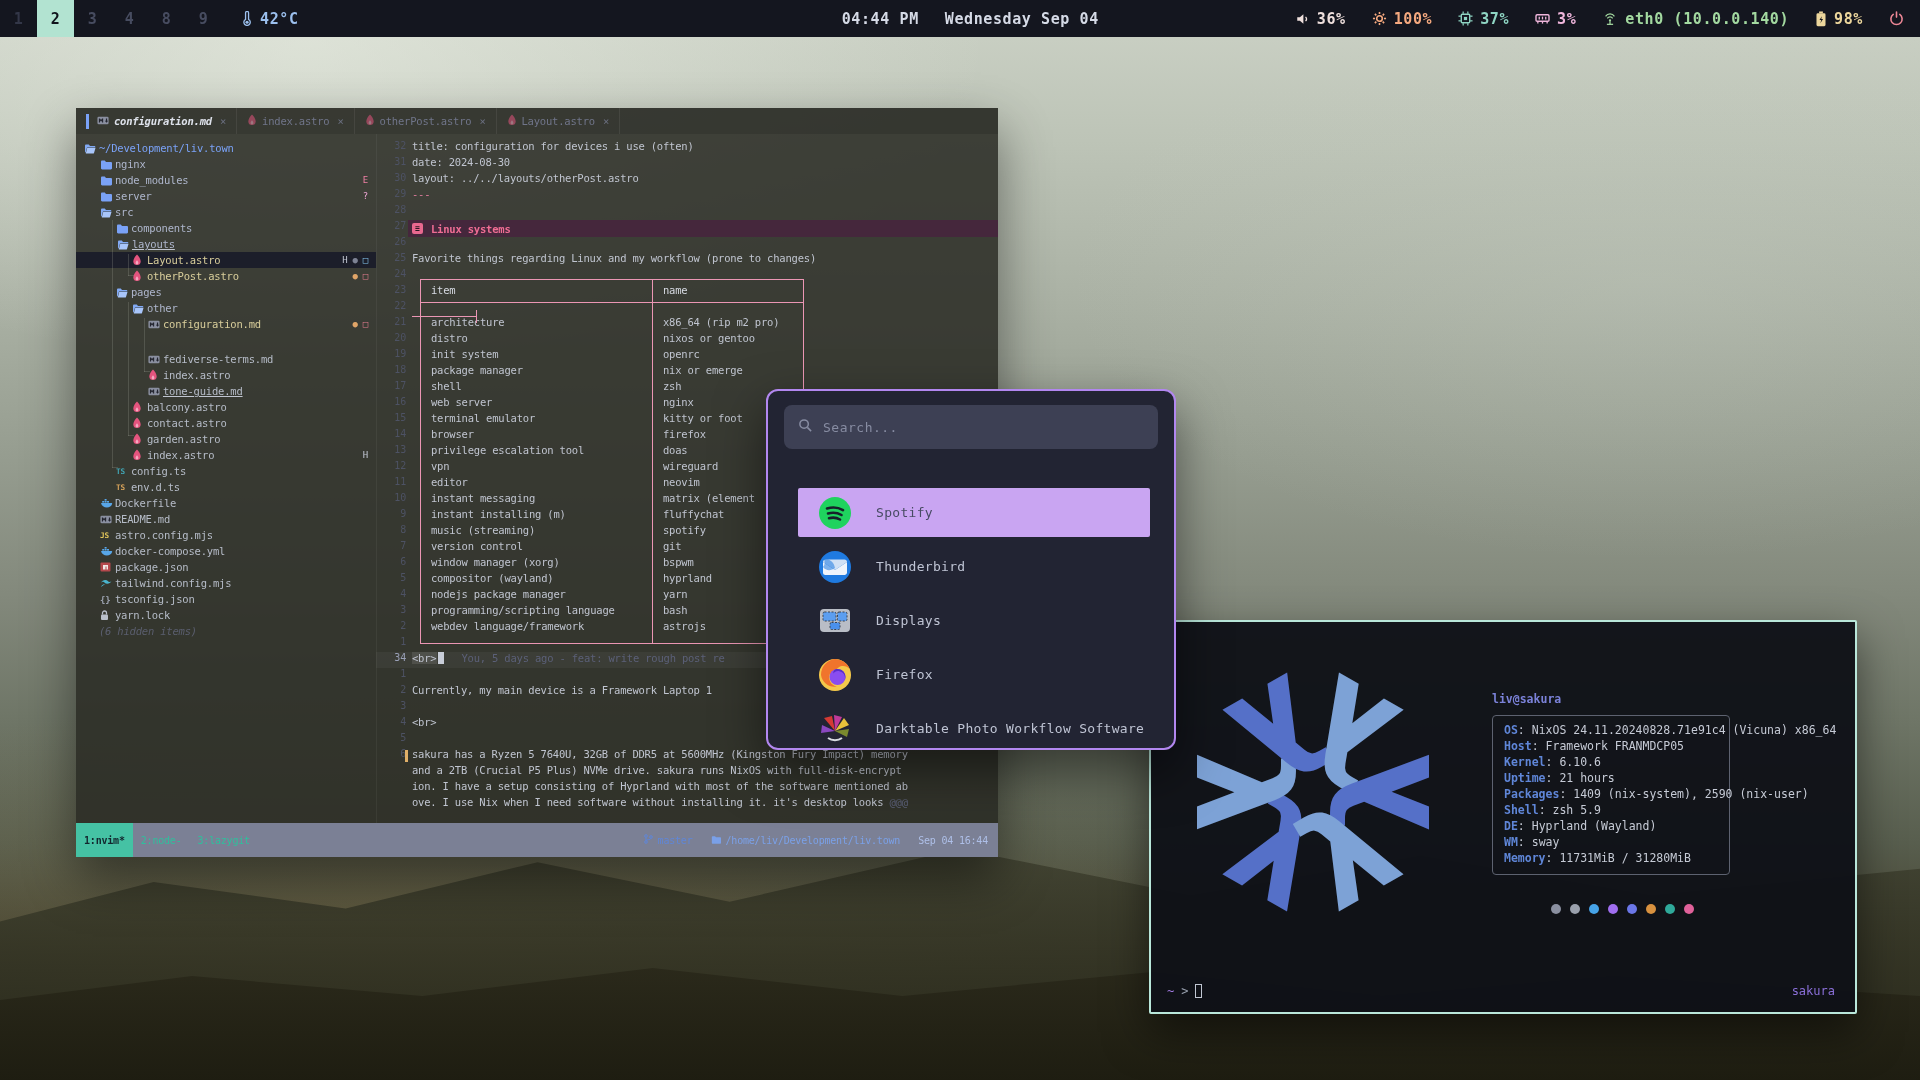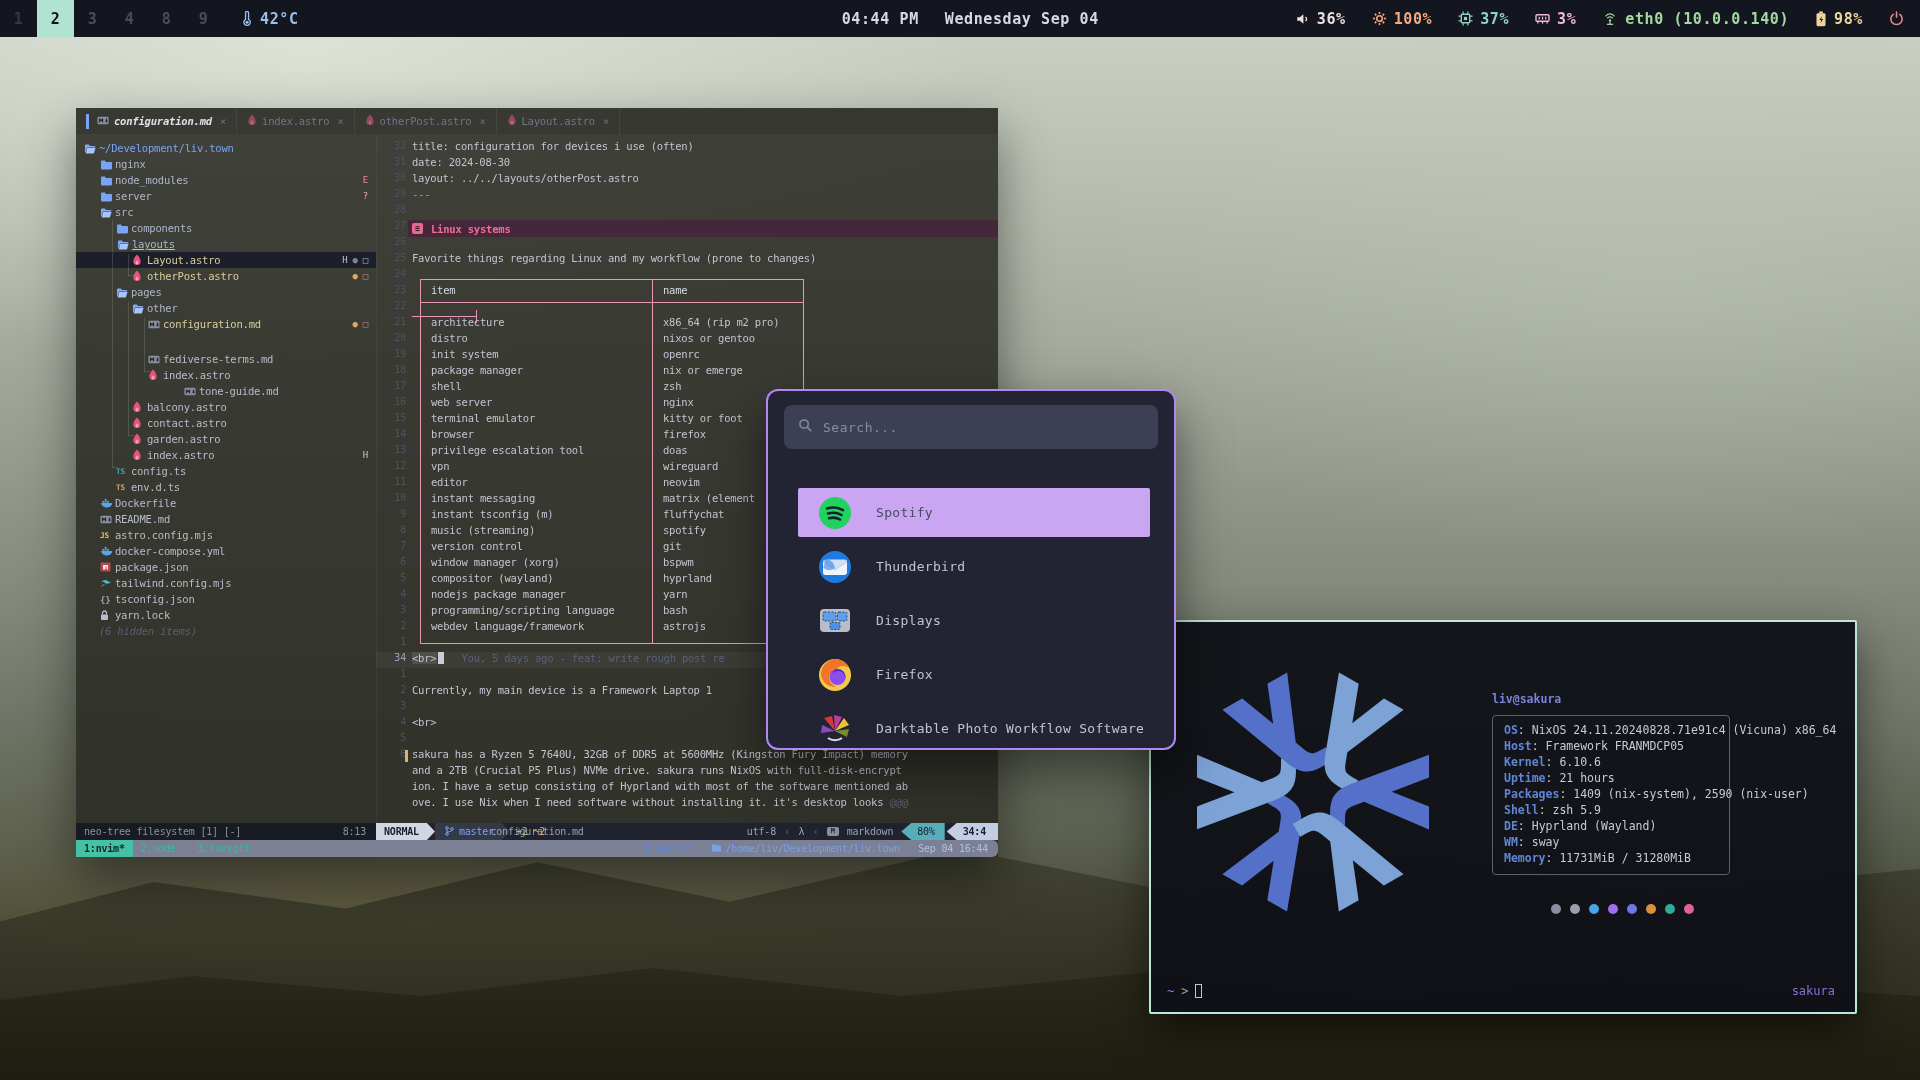--- a/index.html
+++ b/index.html
@@ -75,21 +75,21 @@
   .diff-add { color:#9ece6a; margin-left:6px; } .diff-chg { color:#e0af68; margin-left:6px; }
   .sl-file { position:absolute; left:50%; transform:translateX(-50%); color:#9aa0b5; }
   .sl-right { margin-left:auto; display:flex; align-items:center; gap:8px; color:#9aa0b5; height:100%; }
   .chev { color:#5b6178; font-size:11px; }
   .seg-teal { background:#57adb9; color:#14202a; padding:0 10px 0 16px; height:100%; display:flex; align-items:center;
     clip-path:polygon(10px 0,100% 0,100% 100%,10px 100%,0 50%); }
   .seg-pos { background:#c3cde4; color:#1b1d28; font-weight:bold; padding:0 12px 0 16px; height:100%; display:flex; align-items:center;
     clip-path:polygon(10px 0,100% 0,100% 100%,10px 100%,0 50%); margin-left:-6px; }
   .mdbox { display:inline-block; width:12px; height:9px; background:#8a8fa0; border-radius:2px; color:#23252f; font-size:7px; line-height:9px; text-align:center; font-weight:bold; }
 
-  .tmuxbar { position:absolute; left:0; right:0; bottom:0; height:17px; background:#7b8095; display:flex; align-items:center; font-size:10px; color:#2b3140;border-radius:6px; }
+  .tmuxbar { position:absolute; left:0; right:0; bottom:0; height:34px; background:#7b8095; display:flex; align-items:center; font-size:10px; color:#2b3140; }
   .tmux-win { padding:0 8px; height:100%; display:flex; align-items:center; color:#2fbf9d; }
   .tmux-win.active { background:#45c2a4; color:#13272e; font-weight:bold; }
   .tmux-right { margin-left:auto; display:flex; align-items:center; gap:18px; padding-right:10px; color:#5f86d8; }
   .tmux-path { color:#7aa0e8; display:flex; align-items:center; gap:5px; }
   .tmux-date { color:#aebfe8; }
 
   
   .launcher { position:absolute; left:766px; top:389px; width:410px; height:361px; background:#222433; border:2px solid #b287f0; border-radius:12px;
     overflow:hidden; z-index:30; box-shadow:0 20px 50px rgba(0,0,0,.5); }
   .searchbar { position:absolute; left:16px; right:16px; top:14px; height:44px; background:#3d4054; border-radius:8px; display:flex; align-items:center;
@@ -414,21 +414,21 @@
       </div>
       <div class="tree-row" style="padding-left: 72px;">
         <span style="width: 15px; flex: 0 0 15px; display: inline-flex;">
           <svg width="10" height="12" viewBox="0 0 10 12">
             <path d="M5 .5c1.9 2 3.7 4.6 3.7 7A3.7 3.7 0 015 11 3.7 3.7 0 011.3 7.5C1.3 5.1 3.1 2.5 5 .5z" fill="#e4547e"></path>
             <path d="M5 6.2c.9 1 1.4 2 1.4 2.8A1.4 1.4 0 015 10.4a1.4 1.4 0 01-1.4-1.4c0-.8.5-1.8 1.4-2.8z" fill="#f4a9c0"></path>
           </svg>
         </span>
         <span class="tree-label" style="color: rgb(182, 188, 200);">index.astro</span>
       </div>
-      <div class="tree-row" style="padding-left: 108px;">
+      <div class="tree-row" style="padding-left: 72px; text-decoration: underline;">
         <span style="width: 15px; flex: 0 0 15px; display: inline-flex;">
           <svg width="12" height="9" viewBox="0 0 14 10">
             <rect x="0.5" y="0.5" width="13" height="9" rx="1.6" fill="#8a8fa0"></rect>
             <path d="M2.2 7.4V2.8h1.3l1.2 1.7 1.2-1.7h1.3v4.6H5.9V5l-1.2 1.5L3.5 5v2.4zM10.4 2.8h1.4v2.4h1.2l-1.9 2.3-1.9-2.3h1.2z" fill="#23252f"></path>
           </svg>
         </span>
         <span class="tree-label" style="color: rgb(182, 188, 200);">tone-guide.md</span>
       </div>
       <div class="tree-row" style="padding-left: 56px;">
         <span style="width: 15px; flex: 0 0 15px; display: inline-flex;">
@@ -674,21 +674,21 @@
         <span class="cell-a">editor</span>
         <span class="cell-b">neovim</span>
       </div>
       <div class="row">
         <span class="num">10</span>
         <span class="cell-a">instant messaging</span>
         <span class="cell-b">matrix (element</span>
       </div>
       <div class="row">
         <span class="num">9</span>
-        <span class="cell-a">instant tsconfig (m)</span>
+        <span class="cell-a">instant installing (m)</span>
         <span class="cell-b">fluffychat</span>
       </div>
       <div class="row">
         <span class="num">8</span>
         <span class="cell-a">music (streaming)</span>
         <span class="cell-b">spotify</span>
       </div>
       <div class="row">
         <span class="num">7</span>
         <span class="cell-a">version control</span>

